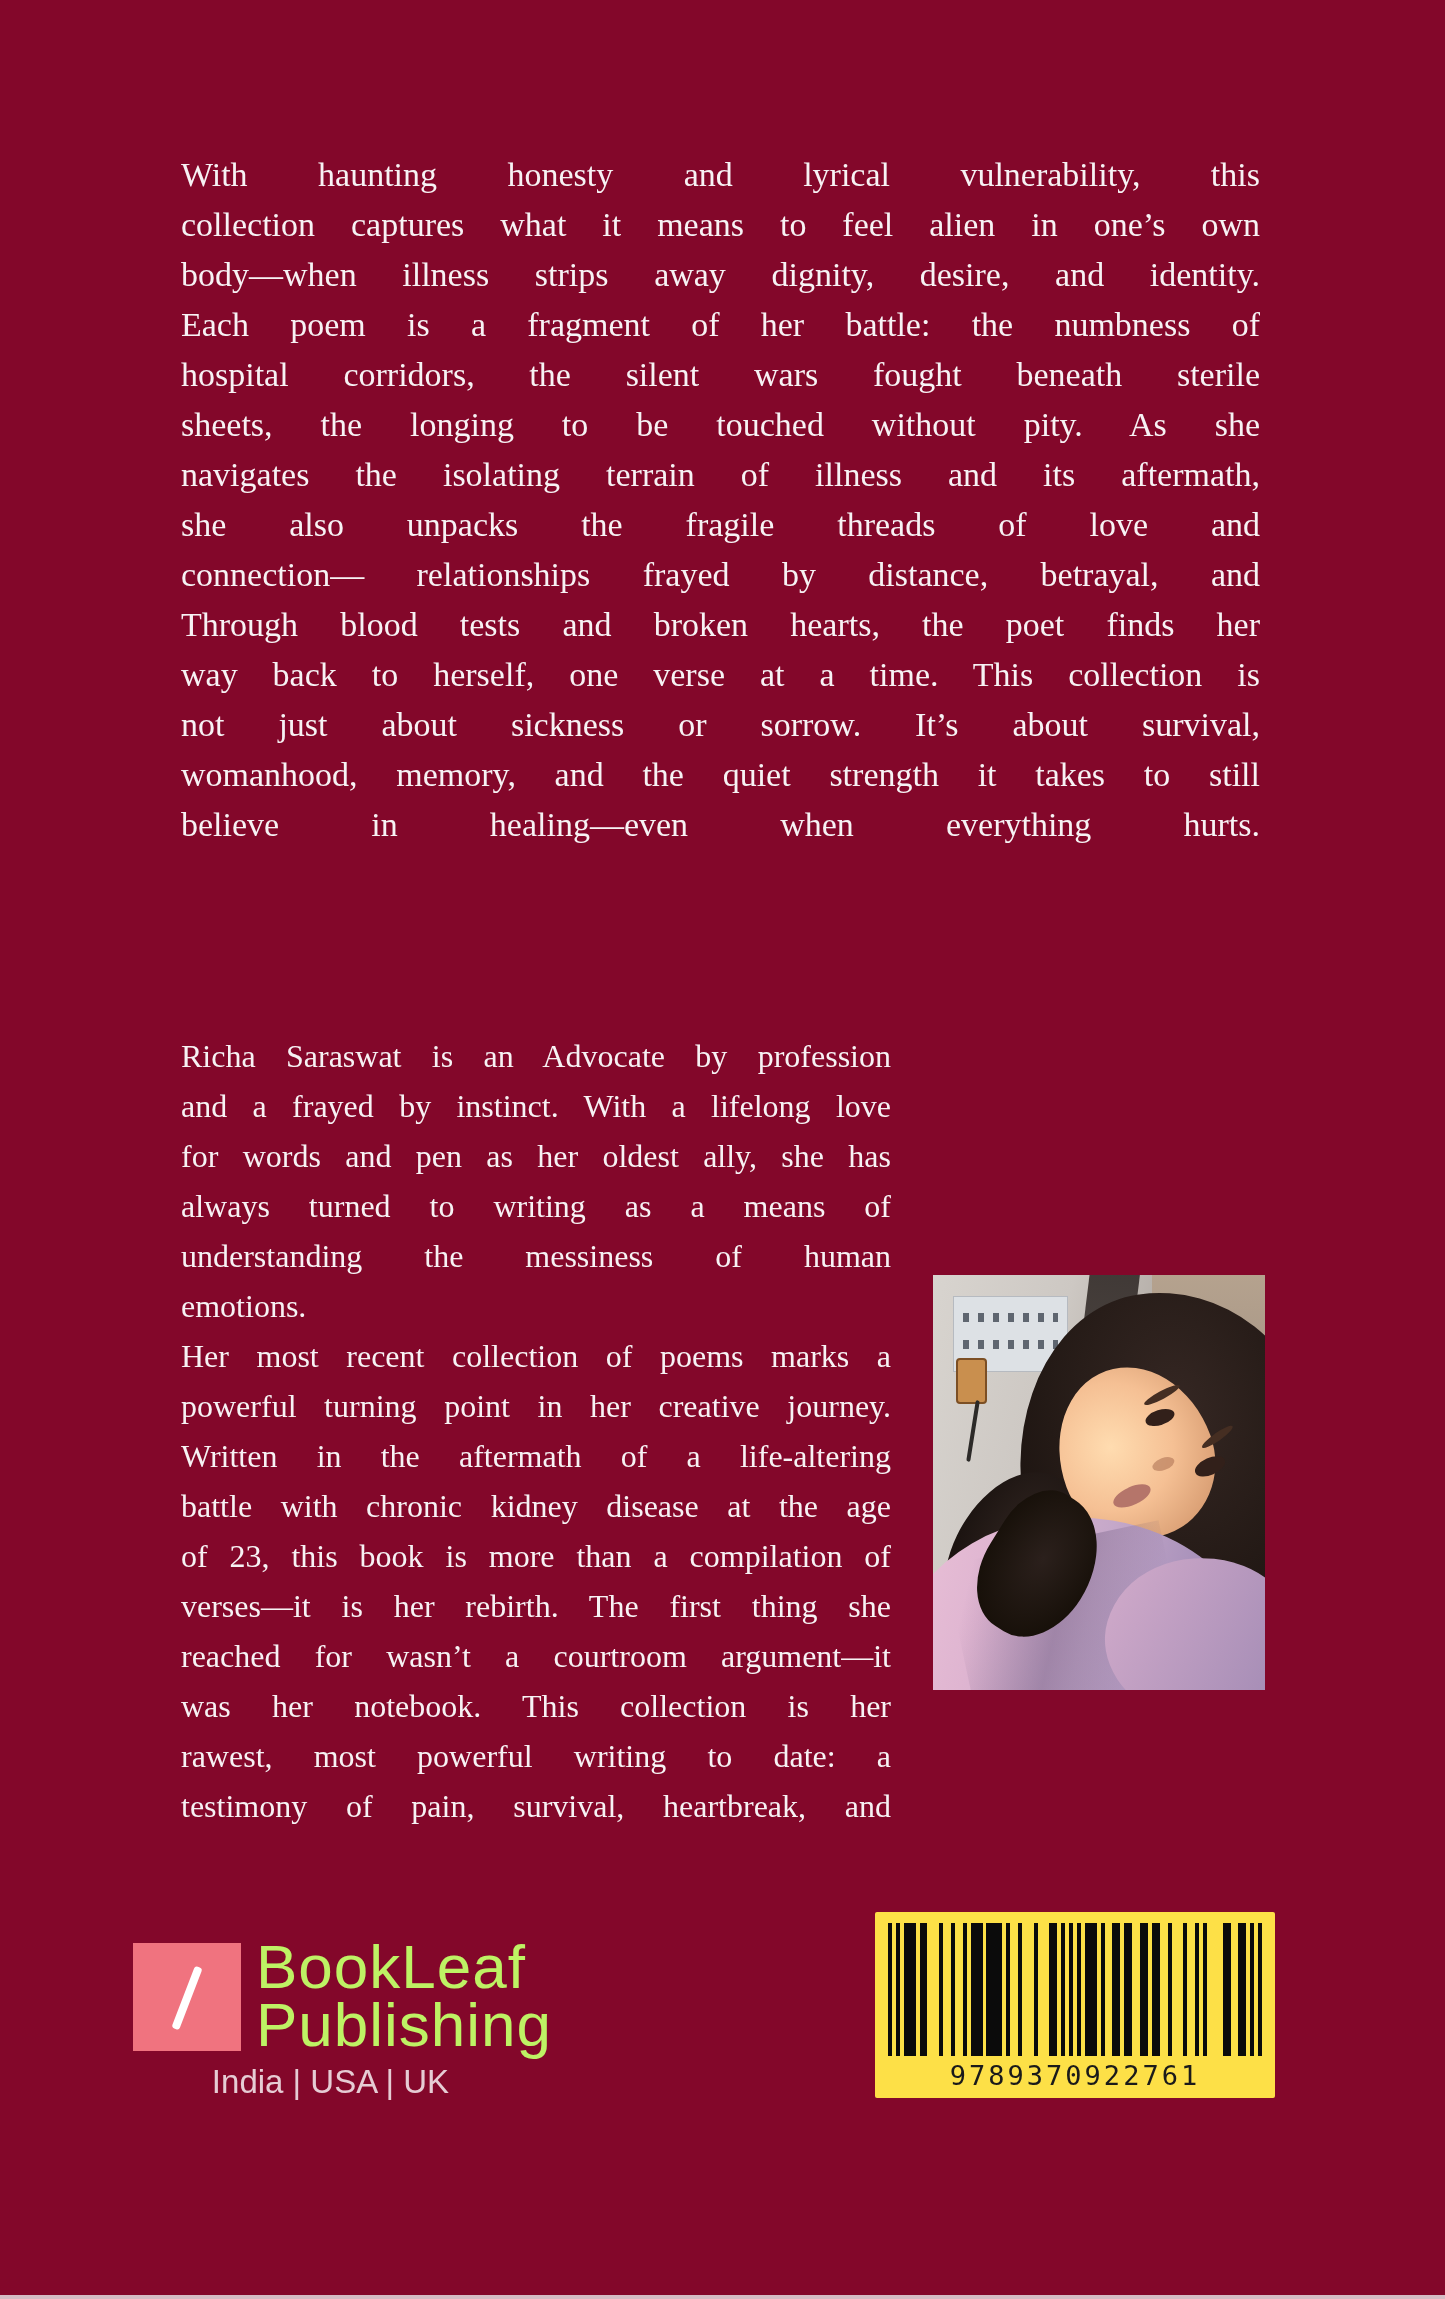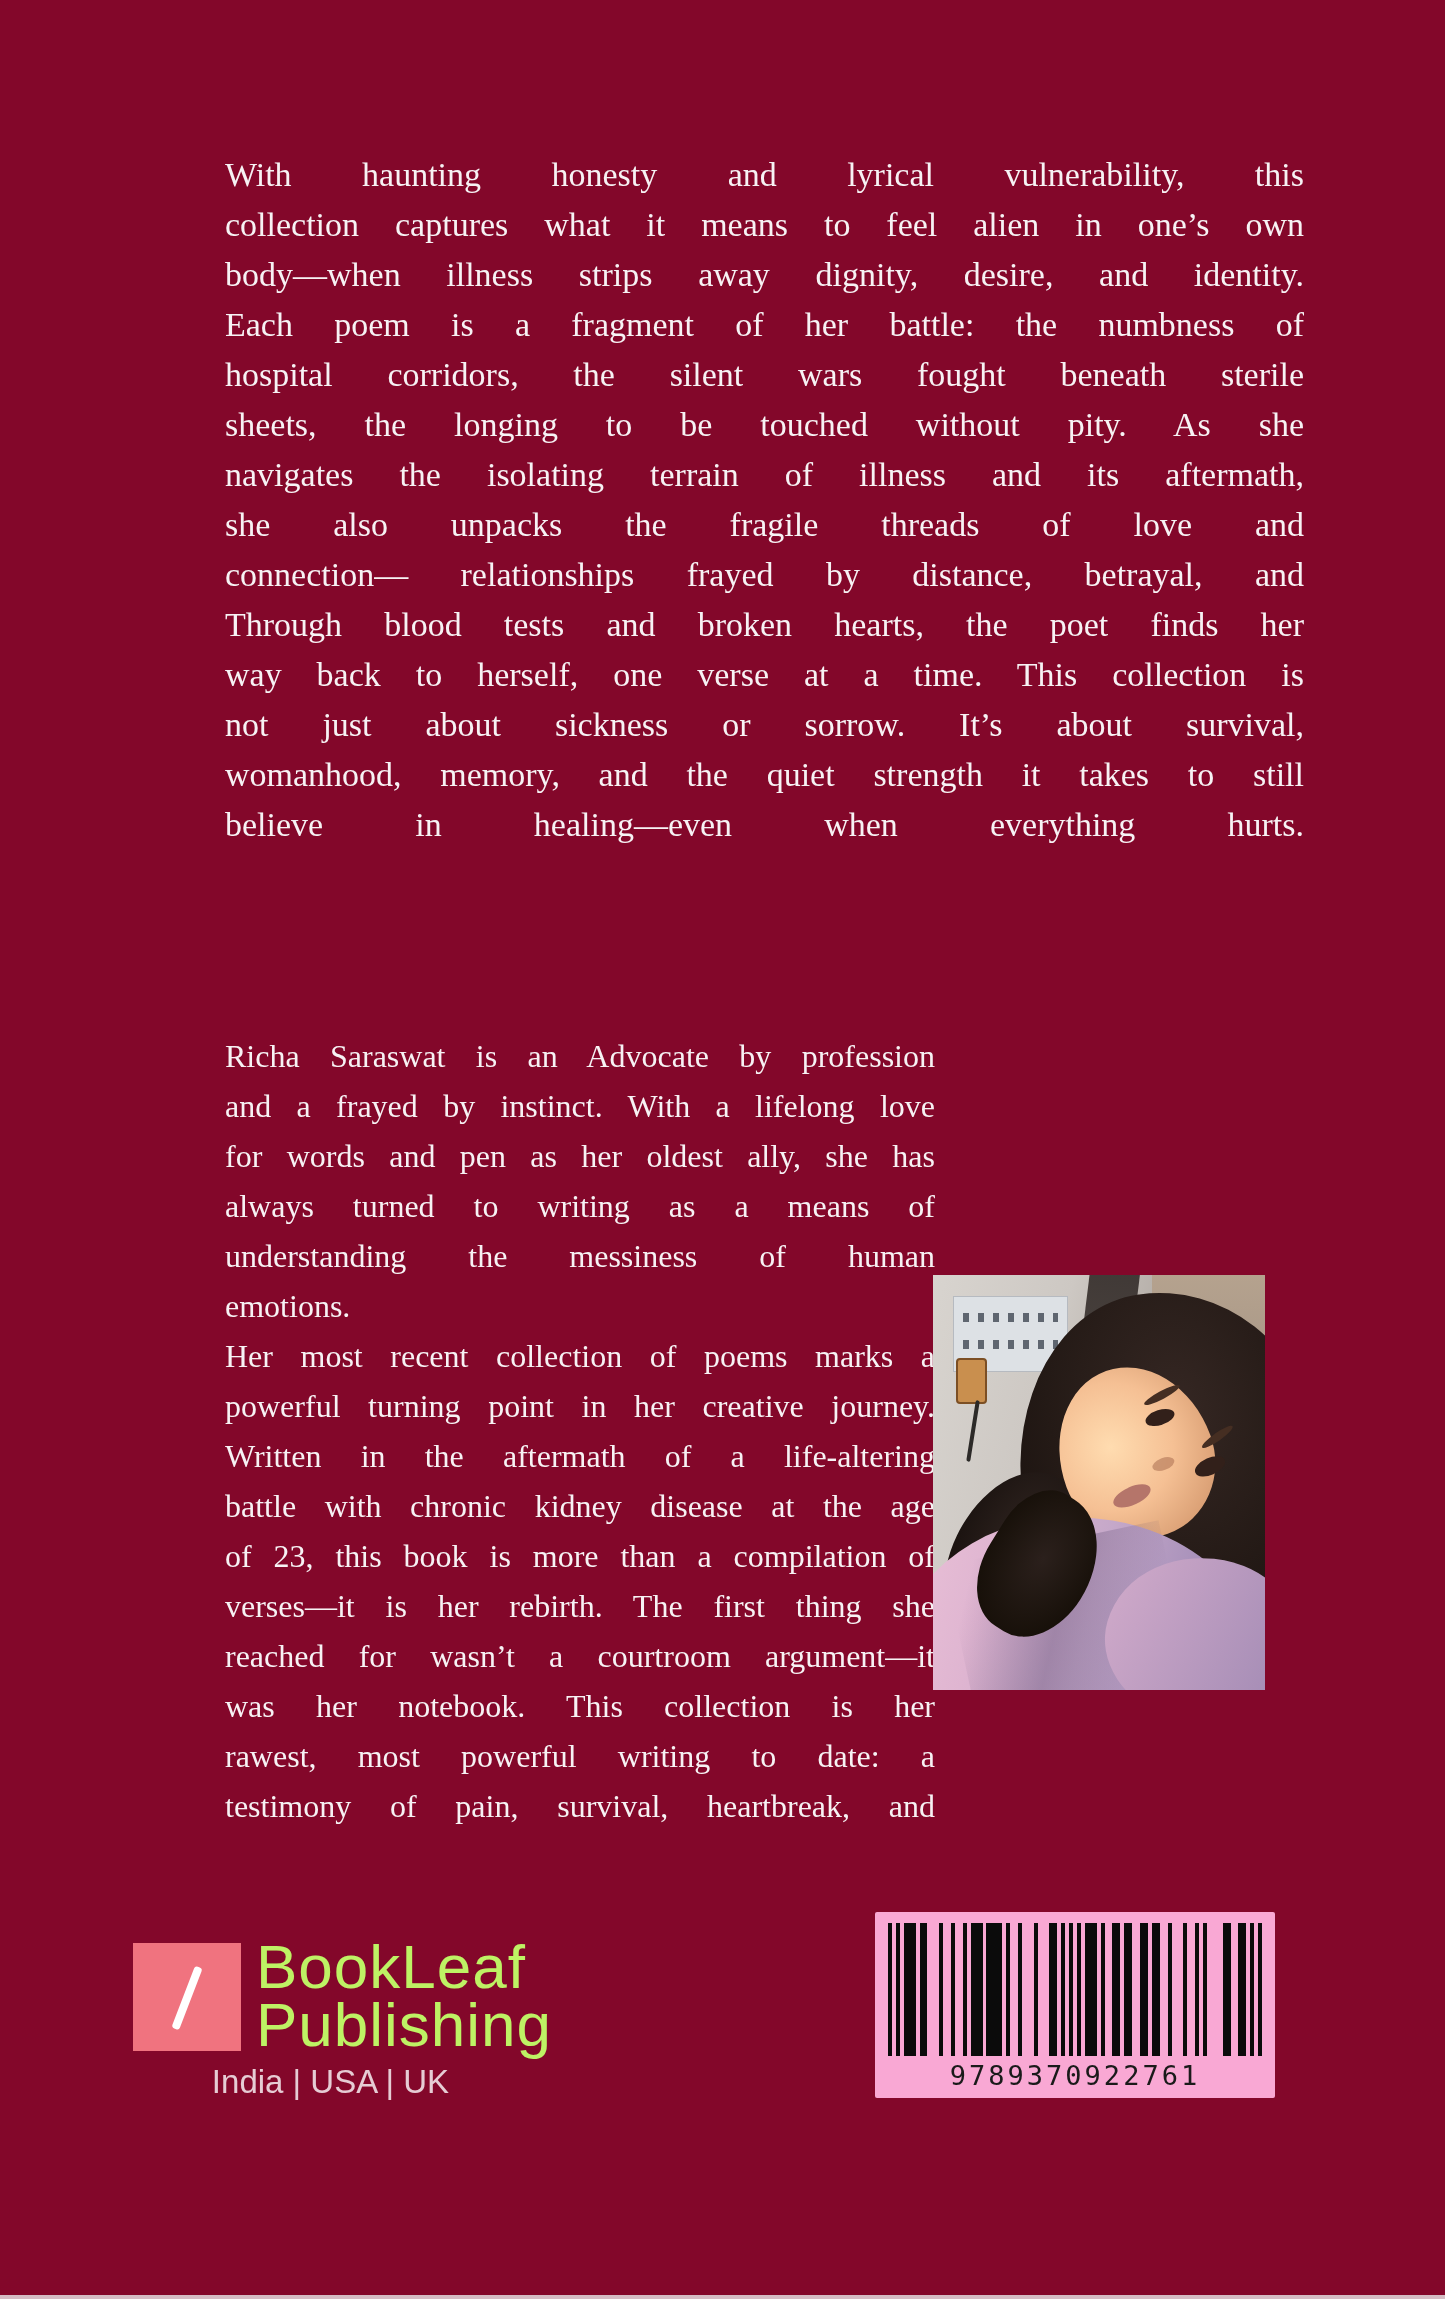--- a/index.html
+++ b/index.html
@@ -6,21 +6,21 @@
   body { font-family: "Liberation Serif", serif; }
   .cover {
     position: relative;
     width: 1445px;
     height: 2299px;
     overflow: hidden;
     background: #83072a;
   }
 
   
-  .jblock { position: absolute; color: #f7f2f4; margin-left: 44px; }
+  .jblock { position: absolute; color: #f7f2f4; }
   .jline {
     text-align: justify;
     text-align-last: justify;
     -moz-text-align-last: justify;
     white-space: normal;
     overflow: hidden;
   }
   .blurb { left: 181px; top: 150px; width: 1079px; font-size: 34px; line-height: 50px; }
   .bio   { left: 181px; top: 1031px; width: 710px; font-size: 32px; line-height: 50px; }
 
@@ -66,21 +66,21 @@
     background: radial-gradient(ellipse at 50% 45%, #2b201c 0%, #171009 75%);
     border-radius: 40% 60% 50% 50%; transform: rotate(32deg); }
 
   
   .logo-mark { position:absolute; left:133px; top:1943px; width:108px; height:108px; background:#f0737f; }
   .logo-slash { position:absolute; left:50px; top:22px; width:8px; height:66px; background:#ffffff; border-radius:3px; transform: rotate(21deg); }
   .logo-text { position:absolute; left:256px; top:1938px; color:#bef264; font-family:"Liberation Sans", sans-serif; font-weight:300; font-size:62px; line-height:58px; letter-spacing:1px; }
   .logo-regions { position:absolute; left:133px; top:2063px; width:395px; text-align:center; color:#e6ccd4; font-family:"Liberation Sans", sans-serif; font-weight:300; font-size:33px; }
 
   
-  .barcode { position:absolute; left:875px; top:1912px; width:400px; height:186px; background:#f9a8d4; border-radius:2px; }
+  .barcode { position:absolute; left:875px; top:1912px; width:400px; height:186px; background:#fde047; border-radius:2px; }
   .bars { position:absolute; left:13px; top:11px; width:374px; height:133px; display:flex; }
   .bars span { flex:1 1 0; }
   .bars span.on { background:#0b0b0b; }
   .bars span.off { background:transparent; }
   .bc-digits { position:absolute; left:0; top:148px; width:100%; text-align:center;
     font-family:"DejaVu Sans Mono", monospace; font-size:27px; letter-spacing:3px; color:#1a1a1a; }
 
   .edge-strip { position:absolute; left:0; bottom:0; width:100%; height:4px; background:#d5bcc4; }
 </style>
 </head>

